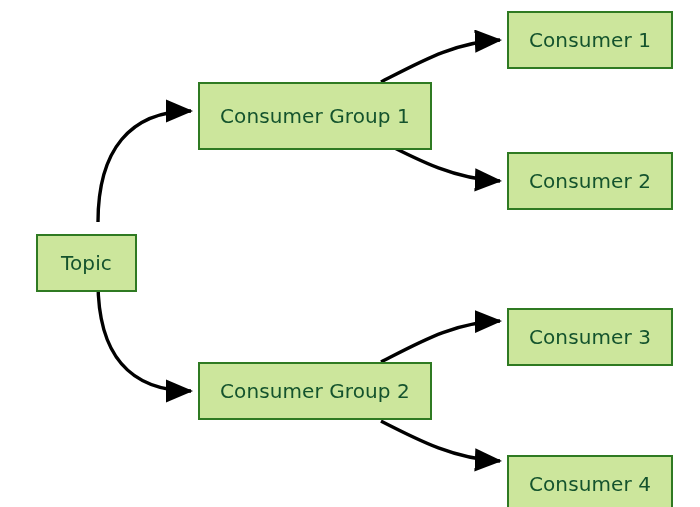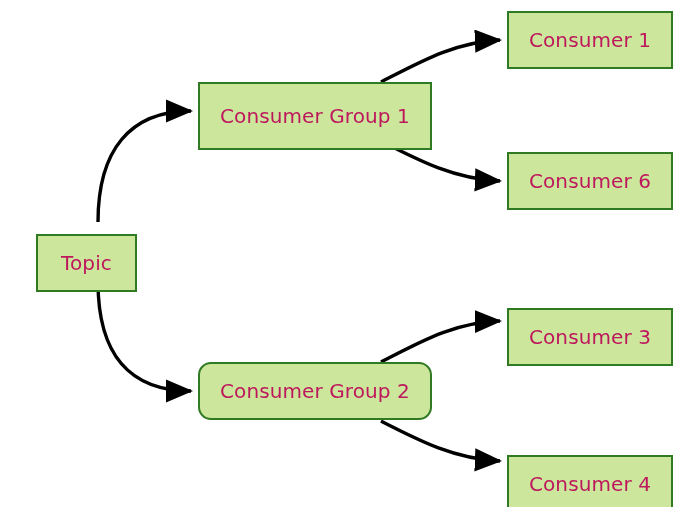--- a/index.html
+++ b/index.html
@@ -24,21 +24,21 @@
     pointer-events: none;
   }
   .node {
     position: absolute;
     box-sizing: border-box;
     display: flex;
     align-items: center;
     justify-content: center;
     background: #cce69c;
     border: 2px solid #2f7a22;
-    color: #be185d;
+    color: #14532d;
     font-size: 20px;
     font-weight: 400;
     line-height: 1;
     white-space: nowrap;
     letter-spacing: 0.1px;
   }
   .node-label {
     display: block;
   }
 </style>
@@ -63,28 +63,28 @@
       </g>
   </svg>
 
   <div id="nodes-layer">
       <div class="node" style="left: 36px; top: 234px; width: 101px; height: 58px; text-align: center;">
         <span class="node-label">Topic</span>
       </div>
       <div class="node" style="left: 198px; top: 82px; width: 234px; height: 68px;">
         <span class="node-label">Consumer Group 1</span>
       </div>
-      <div class="node" style="left: 198px; top: 362px; width: 234px; height: 58px; border-radius: 13px;">
+      <div class="node" style="left: 198px; top: 362px; width: 234px; height: 58px;">
         <span class="node-label">Consumer Group 2</span>
       </div>
       <div class="node" style="left: 507px; top: 11px; width: 166px; height: 58px;">
         <span class="node-label">Consumer 1</span>
       </div>
       <div class="node" style="left: 507px; top: 152px; width: 166px; height: 58px;">
-        <span class="node-label">Consumer 6</span>
+        <span class="node-label">Consumer 2</span>
       </div>
       <div class="node" style="left: 507px; top: 308px; width: 166px; height: 58px;">
         <span class="node-label">Consumer 3</span>
       </div>
       <div class="node" style="left: 507px; top: 432px; width: 166px; height: 58px; margin-top: 23px;">
         <span class="node-label">Consumer 4</span>
       </div>
     </div>
 
 </div>

